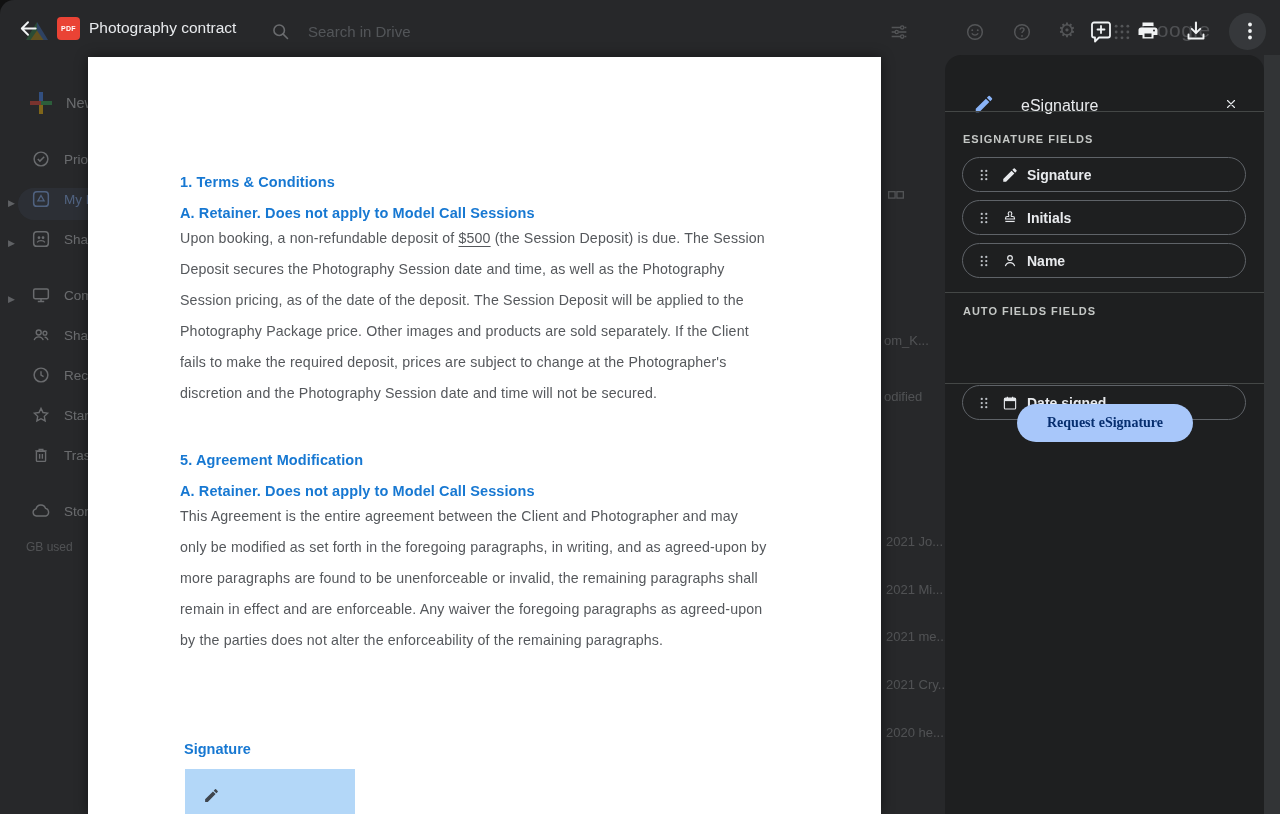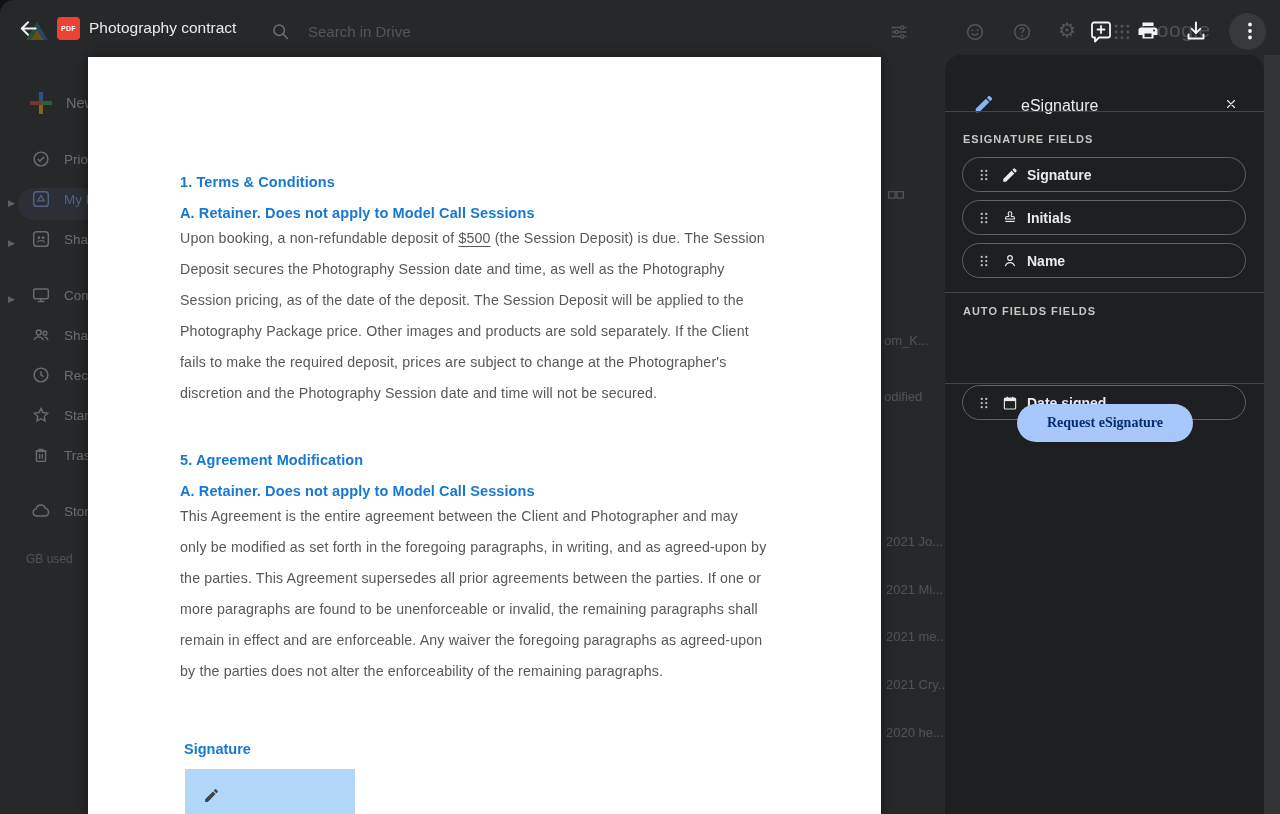--- a/index.html
+++ b/index.html
@@ -164,21 +164,21 @@
       <span class="sb-label">Trash</span>
     </div>
 
     <div class="sb-row abs" style="left:24px; top:352px;">
       <svg width="22" height="22" viewBox="0 0 24 24">
           <path d="M7 17.5a4 4 0 0 1-.4-7.9A5.4 5.4 0 0 1 17 9.2a4.3 4.3 0 0 1 .3 8.3z" fill="none" stroke="#c6c9cc" stroke-width="1.5"></path>
         </svg>
       <span class="sb-label">Storage</span>
     </div>
   </div>
-  <div class="abs dim2" style="left:26px; top:552px; font-size:12px; color:#b9bcbf;">GB used</div>
+  <div class="abs dim2" style="left:26px; top:540px; font-size:12px; color:#b9bcbf;">GB used</div>
 
   <div class="abs dim2 frag" style="left:884px; top:333px;">om_K...</div>
   <div class="abs dim2 frag" style="left:884px; top:389px;">odified</div>
   <div class="abs dim2 frag" style="left:886px; top:534px;">2021 Jo...</div>
   <div class="abs dim2 frag" style="left:886px; top:582px;">2021 Mi...</div>
   <div class="abs dim2 frag" style="left:886px; top:629px;">2021 me...</div>
   <div class="abs dim2 frag" style="left:886px; top:677px;">2021 Cry...</div>
   <div class="abs dim2 frag" style="left:886px; top:725px;">2020 he...</div>
   <svg class="abs dim2" style="left:885px; top:188px;" width="22" height="22" viewBox="0 0 24 24">
       <rect x="4" y="4" width="7" height="7" fill="none" stroke="#c6c9cc" stroke-width="1.4"></rect>
@@ -274,21 +274,20 @@
       <div>fails to make the required deposit, prices are subject to change at the Photographer's</div>
       <div>discretion and the Photography Session date and time will not be secured.</div>
     </div>
 
     <div class="doc-h" style="top:395px;">5. Agreement Modification</div>
     <div class="doc-h" style="top:426px;">A. Retainer.  Does not apply to Model Call Sessions</div>
 
     <div class="doc-p" style="top:444px;">
       <div>This Agreement is the entire agreement between the Client and Photographer and may</div>
       <div>only be modified as set forth in the foregoing paragraphs, in writing, and as agreed-upon by</div>
-      <div>the parties.  This Agreement supersedes all prior agreements between the parties. If one or</div>
       <div>more paragraphs are found to be unenforceable or invalid, the remaining paragraphs shall</div>
       <div>remain in effect and are enforceable. Any waiver the foregoing paragraphs as agreed-upon</div>
       <div>by the parties does not alter the enforceability of the remaining paragraphs.</div>
     </div>
 
     <div class="sig-label" style="top:684px;">Signature</div>
     <div class="sig-field" style="top:712px;">
       <svg width="17" height="17" viewBox="0 0 24 24">
           <path d="M3 17.25V21h3.75L17.81 9.94l-3.75-3.75L3 17.25zM20.71 7.04c.39-.39.39-1.02 0-1.41l-2.34-2.34a1 1 0 0 0-1.41 0l-1.83 1.83 3.75 3.75 1.83-1.83z" fill="#3f454d"></path>
         </svg>

